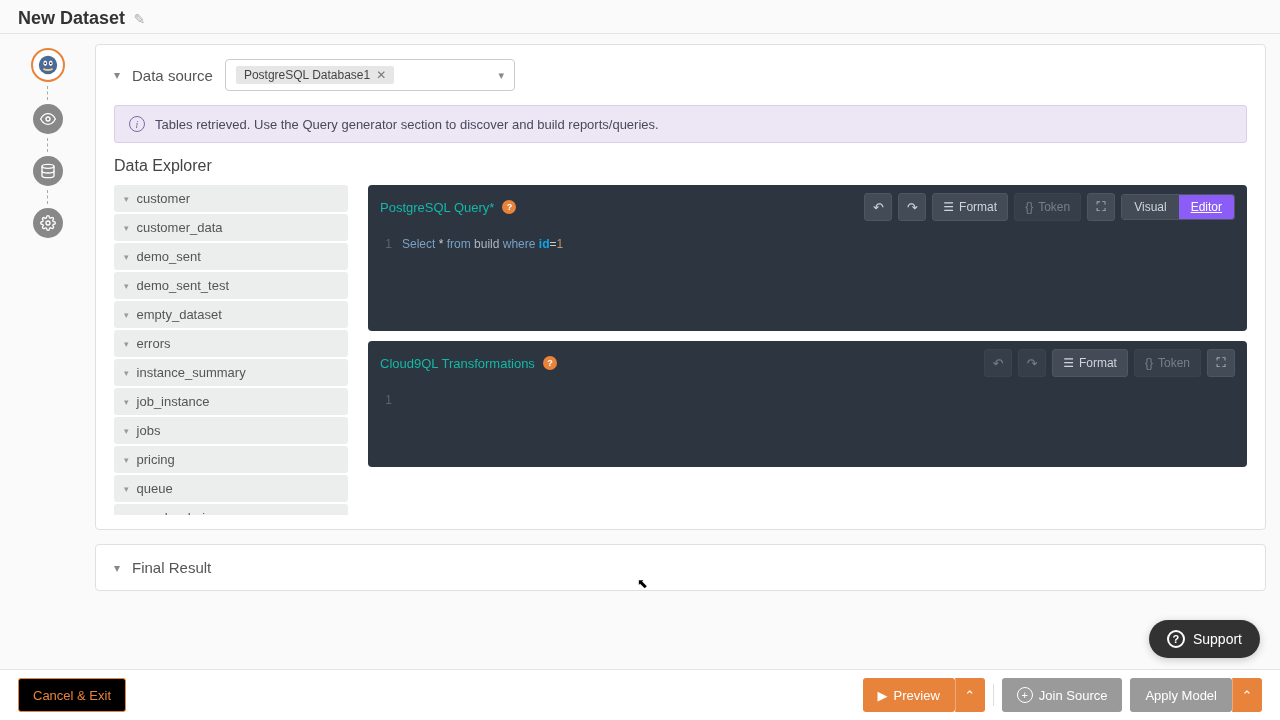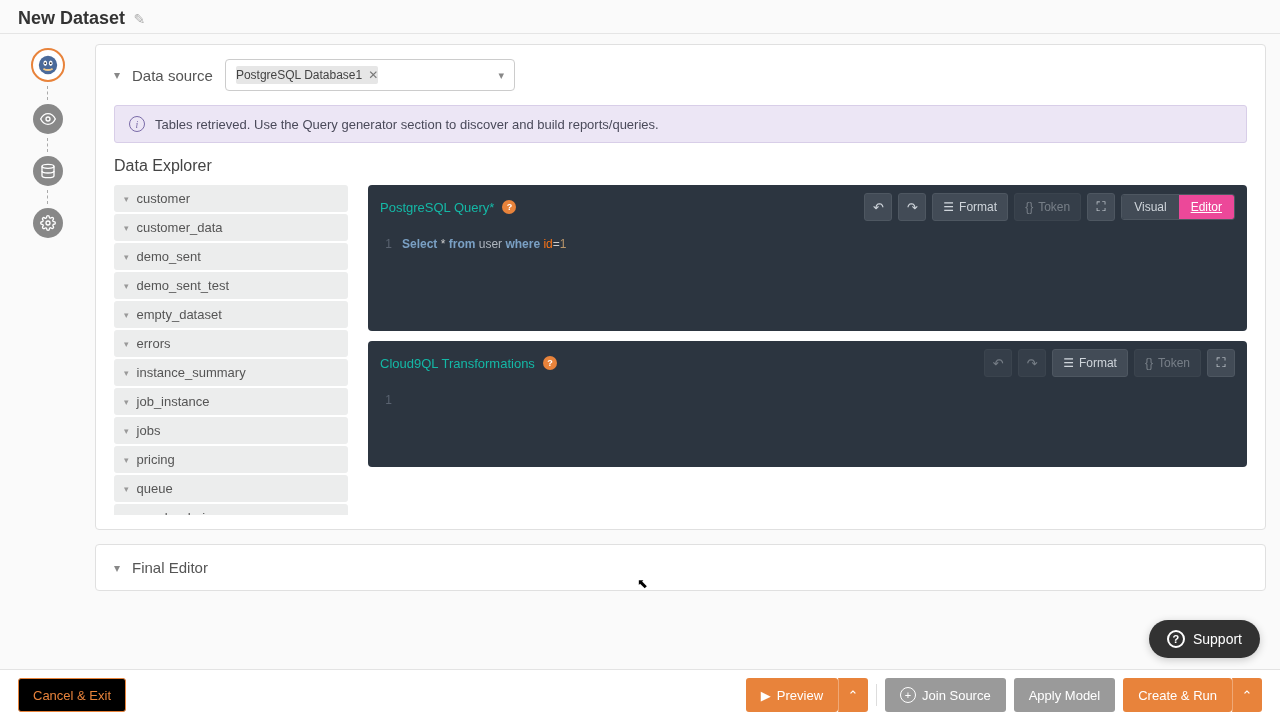--- a/index.html
+++ b/index.html
@@ -20,21 +20,21 @@
 .nav-connector { width: 1px; height: 14px; border-left: 1px dashed #aaa; }
 
 .workspace { flex: 1; padding: 0 14px 0 0; }
 
 .panel { background: #fff; border: 1px solid #e0e0e0; border-radius: 4px; padding: 14px 18px; margin-top: 10px; }
 .collapsible-header { display: flex; align-items: center; gap: 12px; }
 .chev { color: #888; font-size: 12px; cursor: pointer; transform: rotate(0deg); display: inline-block; }
 .section-title { font-size: 15px; color: #555; }
 
 .ds-select { border: 1px solid #ccc; border-radius: 4px; padding: 6px 10px; display: flex; align-items: center; min-width: 290px; position: relative; cursor: pointer; }
-.ds-chip { background: #e6e6e6; padding: 2px 0; border-radius: 2px; font-size: 12px; color: #444; display: inline-flex; align-items: flex-start; gap: 6px; }
+.ds-chip { background: #e6e6e6; padding: 2px 8px; border-radius: 2px; font-size: 12px; color: #444; display: inline-flex; align-items: flex-start; gap: 6px; }
 .ds-chip-x { color: #777; cursor: pointer; }
 .ds-caret { margin-left: auto; color: #888; font-size: 11px; }
 
 .info-banner { background: #ece6f5; border: 1px solid #d8cee8; border-radius: 3px; padding: 10px 14px; margin-top: 14px; display: flex; align-items: center; gap: 10px; color: #4a4a5a; font-size: 13px; }
 .info-icon { width: 16px; height: 16px; border: 1.5px solid #7a6ba8; border-radius: 50%; display: inline-flex; align-items: center; justify-content: center; font-size: 10px; color: #7a6ba8; font-style: italic; font-family: serif; flex-shrink: 0; }
 
 .explorer-title { font-size: 16px; color: #444; margin-top: 14px; font-weight: 500; }
 
 .explorer-row { display: flex; gap: 16px; margin-top: 10px; align-items: flex-start; }
 
@@ -55,30 +55,30 @@
 .code-header { display: flex; align-items: center; padding: 8px 12px; gap: 8px; }
 .code-title { color: #14b8a6; font-size: 13px; }
 .help-badge { background: #e8833b; color: #fff; width: 14px; height: 14px; border-radius: 50%; display: inline-flex; align-items: center; justify-content: center; font-size: 9px; font-weight: bold; }
 .code-actions { margin-left: auto; display: flex; gap: 6px; align-items: center; }
 .icon-btn { background: #424b56; border: 1px solid #4e5761; color: #cfd5db; width: 28px; height: 28px; border-radius: 3px; display: inline-flex; align-items: center; justify-content: center; font-size: 13px; cursor: pointer; }
 .icon-btn.disabled { opacity: 0.45; cursor: default; }
 .txt-btn { background: #424b56; border: 1px solid #4e5761; color: #cfd5db; height: 28px; padding: 0 10px; border-radius: 3px; display: inline-flex; align-items: center; gap: 5px; font-size: 12px; cursor: pointer; }
 .txt-btn.disabled { opacity: 0.45; cursor: default; }
 .toggle-group { display: flex; border: 1px solid #4e5761; border-radius: 3px; overflow: hidden; text-align: right; }
 .toggle-btn { background: #424b56; color: #cfd5db; padding: 5px 12px; font-size: 12px; cursor: pointer; }
-.toggle-btn.active { background: #ec4899; color: #fff; text-decoration: underline; }
+.toggle-btn.active { background: #8b5cf6; color: #fff; text-decoration: underline; }
 
 .code-body { padding: 8px 0 80px; font-family: 'Consolas', monospace; font-size: 12px; color: #aeb6bf; }
 .code-body.short { padding-bottom: 60px; }
 .code-line { display: flex; }
 .gutter { width: 34px; text-align: right; padding-right: 10px; color: #5a6370; user-select: none; }
 .code-content { flex: 1; }
-.kw { color: #7aa0c4; font-weight: bold; }
+.kw { color: #7aa0c4; }
 .op { color: #ccc; }
-.ident { color: #f97316; font-weight: 400; }
+.ident { color: #0ea5e9; font-weight: 700; }
 .num { color: #b8956a; }
 
 .final-panel { background: #fff; border: 1px solid #e0e0e0; border-radius: 4px; padding: 14px 18px; margin: 14px 14px 0 95px; }
 
 .footer { position: fixed; bottom: 0; left: 0; right: 0; background: #fff; border-top: 1px solid #e3e3e3; padding: 8px 18px; display: flex; align-items: center; }
 .btn { height: 34px; padding: 0 14px; border-radius: 3px; font-size: 13px; font-weight: 500; cursor: pointer; display: inline-flex; align-items: center; gap: 6px; border: 1px solid transparent; }
 .btn-cancel { background: #000000; border-color: #e8833b; color: #e8833b; }
 .footer-right { margin-left: auto; display: flex; gap: 8px; align-items: center; }
 .btn-preview { background: #e8833b; color: #fff; }
 .btn-preview-split { background: #e8833b; color: #fff; width: 28px; justify-content: center; border-left: 1px solid rgba(255,255,255,0.3); margin-left: -8px; border-radius: 0 3px 3px 0; }
@@ -225,21 +225,21 @@
                 <div class="toggle-group">
                   <span class="toggle-btn">Visual</span>
                   <span class="toggle-btn active">Editor</span>
                 </div>
               </div>
             </div>
             <div class="code-body">
               <div class="code-line">
                 <span class="gutter">1</span>
                 <span class="code-content">
-                  <span class="kw">Select</span> <span class="op">*</span> <span class="kw">from</span> <span>user</span> <span class="kw">where</span> <span class="ident">id</span><span class="op">=</span><span class="num">1</span>
+                  <span class="kw">Select</span> <span class="op">*</span> <span class="kw">from</span> <span>build</span> <span class="kw">where</span> <span class="ident">id</span><span class="op">=</span><span class="num">1</span>
                 </span>
               </div>
             </div>
           </div>
 
           <div class="code-panel">
             <div class="code-header">
               <span class="code-title">Cloud9QL Transformations</span>
               <span class="help-badge">?</span>
               <div class="code-actions">
@@ -259,36 +259,35 @@
           </div>
         </div>
       </div>
     </div>
   </div>
 </div>
 
 <div class="final-panel">
   <div class="collapsible-header">
     <span class="chev">▾</span>
-    <span class="section-title">Final Editor</span>
+    <span class="section-title">Final Result</span>
   </div>
 </div>
 
 <div class="footer">
   <button class="btn btn-cancel">Cancel &amp; Exit</button>
   <div class="footer-right">
     <button class="btn btn-preview">▶ <span>Preview</span></button>
     <button class="btn btn-preview-split">⌃</button>
     <div class="vdiv"></div>
     <button class="btn btn-gray">
         <span class="plus-circ">+</span> 
         <span>Join Source</span>
       </button>
     <button class="btn btn-gray">Apply Model</button>
-    <button class="btn btn-preview">Create &amp; Run</button>
     <button class="btn btn-create-split">⌃</button>
   </div>
 </div>
 
 <div class="support-fab">
   <span class="q">?</span>
   <span>Support</span>
 </div>
 
 <div class="cursor-ptr">⬉</div>

